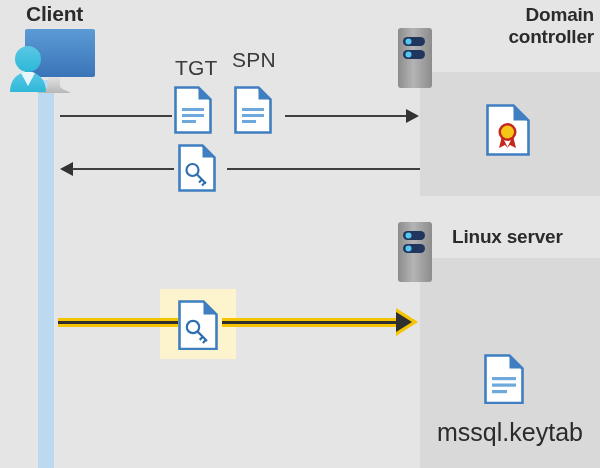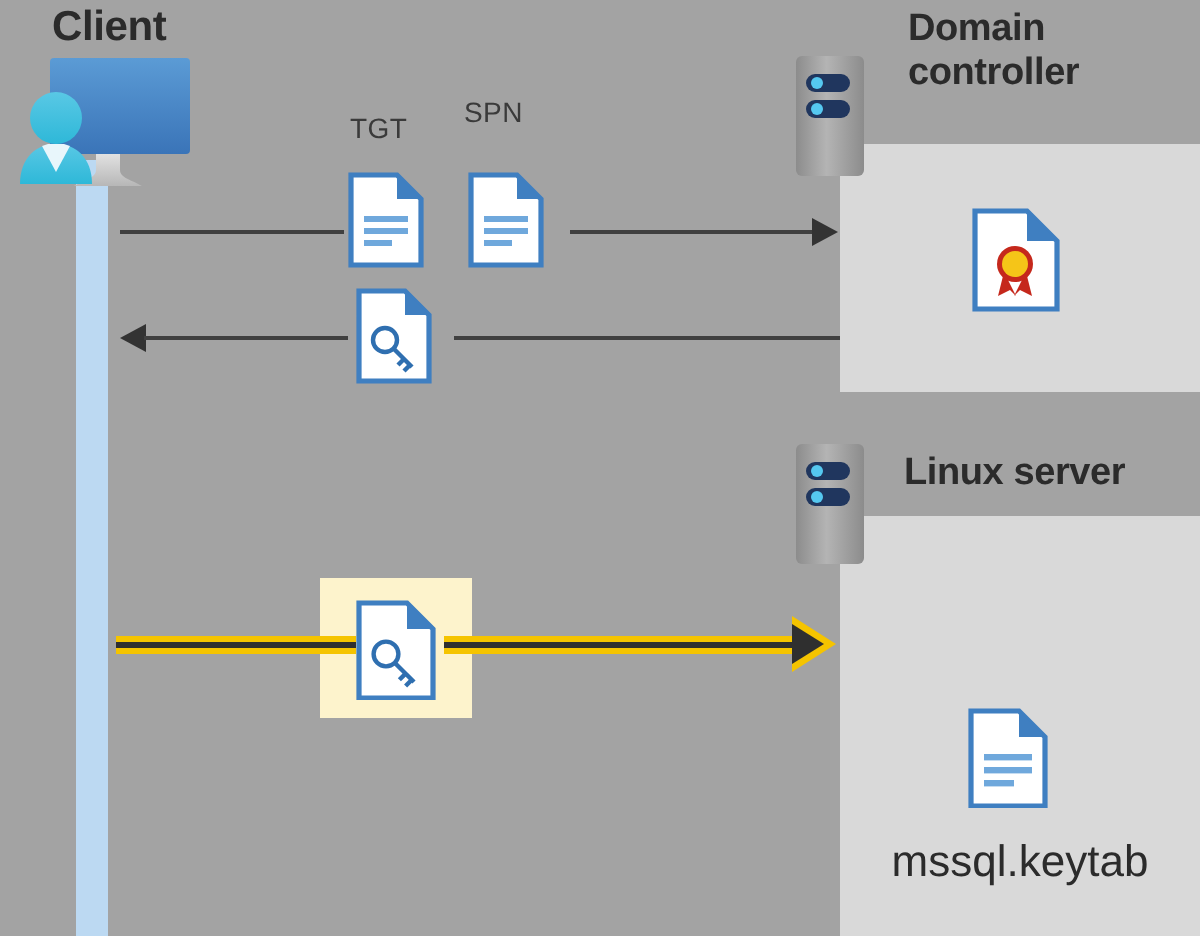--- a/index.html
+++ b/index.html
@@ -8,21 +8,21 @@
     padding: 0;
     background: #ffffff;
   }
   body {
     font-family: "Liberation Sans", sans-serif;
   }
   #canvas {
     position: relative;
     width: 600px;
     height: 468px;
-    background: #a3a3a3;
+    background: #e5e5e5;
     overflow: hidden;
   }
 
   
   .abs { position: absolute; }
 
   
   .title {
     font-weight: bold;
     color: #2b2b2b;
@@ -30,20 +30,21 @@
     letter-spacing: -0.2px;
   }
   #client-title {
     left: 26px; top: 2px;
     font-size: 21px;
   }
   #dc-title {
     left: 454px; top: 4px;
     font-size: 19px;
     width: 140px;
+    text-align: right;
   }
   #linux-title {
     left: 452px; top: 226px;
     font-size: 19px;
     width: 150px;
   }
 
   
   .zone {
     background: #d9d9d9;
@@ -114,42 +115,42 @@
   #y-head-inner {
     left: 396px; top: 312px;
     width: 0; height: 0;
     border-top: 10px solid transparent;
     border-bottom: 10px solid transparent;
     border-left: 16px solid #2f2f2f;
   }
 
   
   .doc-label {
-    font-size: 14px;
+    font-size: 21px;
     color: #3a3a3a;
     letter-spacing: 0.2px;
   }
   #tgt-label { left: 175px; top: 56px; }
   #spn-label { left: 232px; top: 48px; }
 
   
   #doc-tgt  { left: 174px; top: 86px;  width: 38px; height: 48px; }
   #doc-spn  { left: 234px; top: 86px;  width: 38px; height: 48px; }
   #doc-key1 { left: 178px; top: 144px; width: 38px; height: 48px; }
   #doc-key2 { left: 178px; top: 300px; width: 40px; height: 50px; }
 
   #cert-icon { left: 486px; top: 104px; width: 44px; height: 52px; }
   #sql-icon  { left: 484px; top: 282px; width: 48px; height: 56px; }
   #keytab-icon { left: 484px; top: 354px; width: 40px; height: 50px; }
 
   #keytab-label {
     left: 420px; top: 418px;
     width: 180px;
     text-align: center;
-    font-size: 22px;
+    font-size: 25px;
     color: #2b2b2b;
   }
 </style>
 </head>
 <body>
 
 <div id="canvas">
 
   <div class="abs zone" id="dc-zone"></div>
   <div class="abs zone" id="linux-zone"></div>

